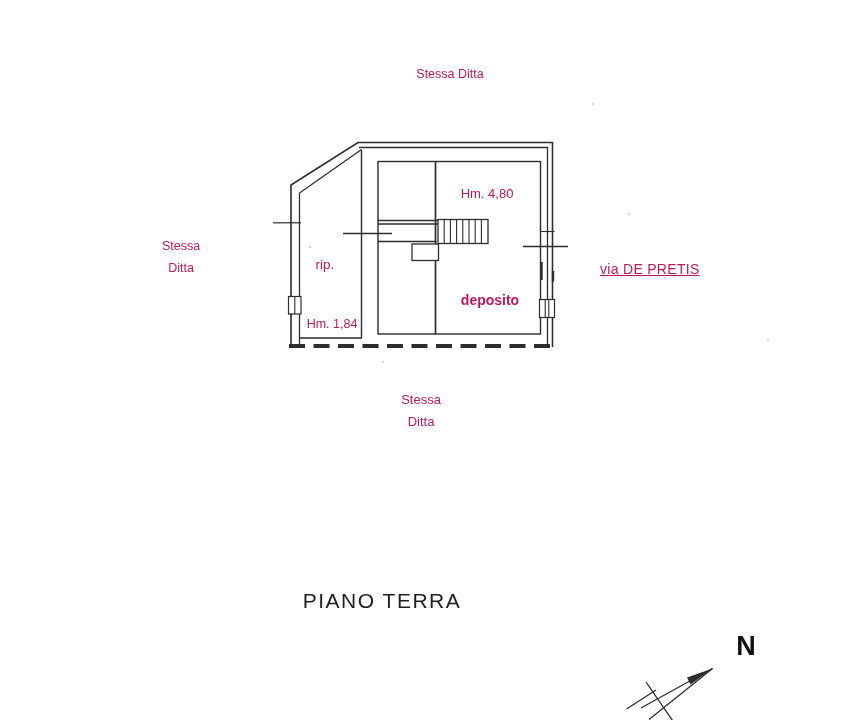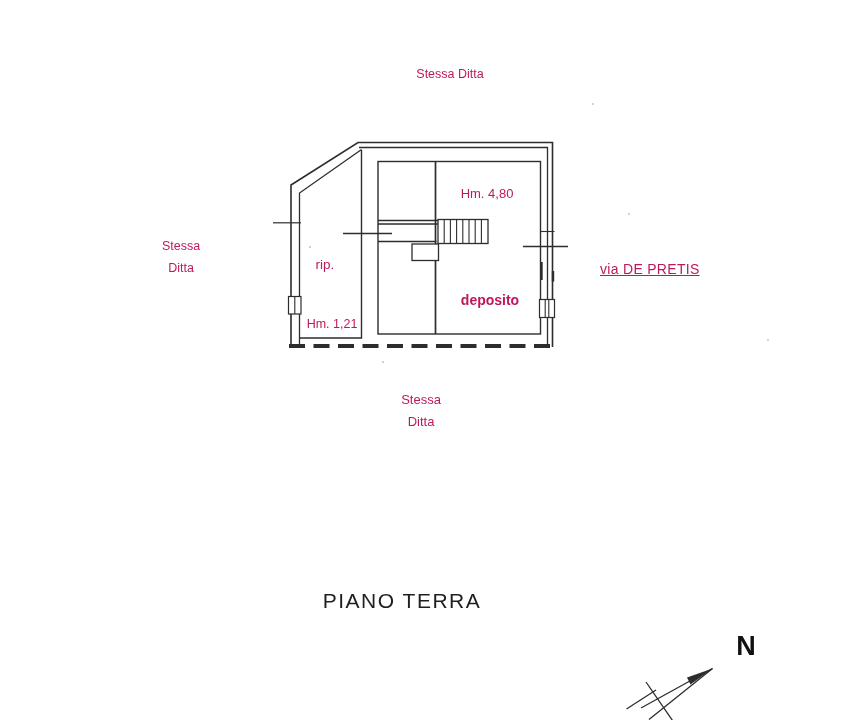--- a/index.html
+++ b/index.html
@@ -15,21 +15,21 @@
   }
   .lbl-stessa-north { left:450px; top:67px; transform:translateX(-50%); font-size:12.5px; }
   .lbl-west  { left:181px; top:235px; transform:translateX(-50%); text-align:center; font-size:12.5px; line-height:22px; }
   .lbl-east  { left:600px; top:261px; font-size:14px; letter-spacing:0.3px;text-decoration:underline; }
   .lbl-south { left:421px; top:389px; transform:translateX(-50%); text-align:center; font-size:13px; line-height:22px; }
   .lbl-hm480 { left:487px; top:186px; transform:translateX(-50%); font-size:13px; }
   .lbl-rip   { left:325px; top:257px; transform:translateX(-50%); font-size:13.5px; }
   .lbl-hm270 { left:332px; top:317px; transform:translateX(-50%); font-size:12.5px; }
   .lbl-deposito { left:490px; top:292px; transform:translateX(-50%); font-size:14px;font-weight:bold; }
   .lbl-title {
-    left:402px; top:589px; transform:translateX(-50%);
+    left:382px; top:589px; transform:translateX(-50%);
     font-size:21px; letter-spacing:1.5px; color:#1f1f1f;
   }
   .lbl-north {
     left:746px; top:631px; transform:translateX(-50%);
     font-size:27px; font-weight:bold; color:#111111;
   }
   .noise { position:absolute; width:2px; height:2px; border-radius:50%; background:#c6c6c6; }
   .n1 { left:592px; top:103px; }
   .n2 { left:628px; top:213px; }
   .n3 { left:767px; top:339px; }
@@ -123,21 +123,21 @@
 
   <div class="lbl lbl-south">
     <div>Stessa</div>
     <div>Ditta</div>
   </div>
 
   <div class="lbl lbl-hm480">Hm. 4,80</div>
 
   <div class="lbl lbl-rip">rip.</div>
 
-  <div class="lbl lbl-hm270">Hm. 1,21</div>
+  <div class="lbl lbl-hm270">Hm. 1,84</div>
 
   <div class="lbl lbl-deposito">deposito</div>
 
   <div class="lbl lbl-title">PIANO TERRA</div>
 
   <div class="lbl lbl-north">N</div>
 
   <div class="noise n1"></div>
   <div class="noise n2"></div>
   <div class="noise n3"></div>

